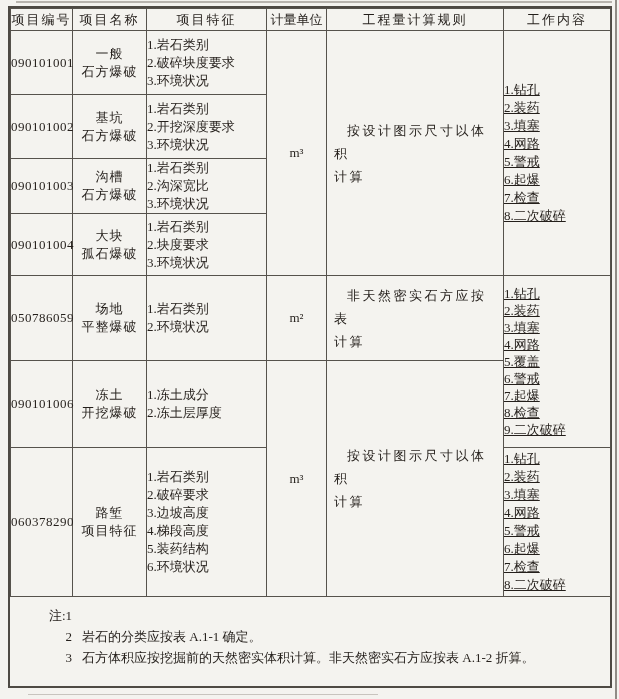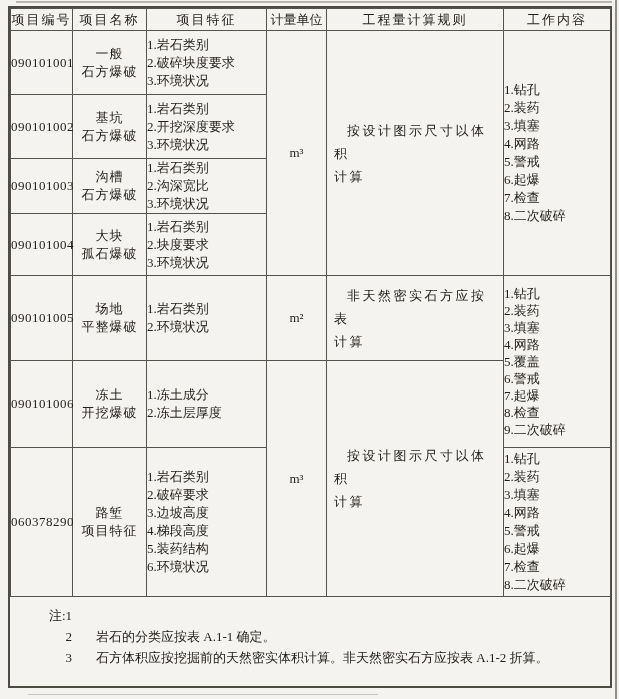--- a/index.html
+++ b/index.html
@@ -29,27 +29,27 @@
   th.hdr{font-weight:bold;letter-spacing:2px;text-align:center;font-size:13px;}
   td.code{text-align:center;font-size:12px;letter-spacing:.5px;}
   td.name{text-align:center;white-space:pre-line;line-height:21px;letter-spacing:1px;}
   td.feat{text-align:left;white-space:pre-line;padding:4px 2px 4px 7px;line-height:18px;}
   td.unit{text-align:center;font-size:13px;}
   td.rule{vertical-align:middle;}
   td.rule .rule-text{
     width:162px;margin:0 auto;white-space:pre-line;
     text-indent:1em;letter-spacing:2.5px;line-height:23px;text-align:left;
   }
-  td.work{text-align:left;white-space:pre-line;padding:4px 2px 4px 7px;line-height:18px;}
+  td.work{text-align:left;white-space:pre-line;padding:4px 2px 4px 7px;line-height:18px;text-decoration:underline;}
   td.work.tall{line-height:17px;}
 
   .notes{
     padding:9px 10px 0 0;font-size:13px;line-height:20px;
   }
-  .note-row{display:grid;grid-template-columns:62px 1fr;column-gap:24px;margin-bottom:1px;}
+  .note-row{display:grid;grid-template-columns:62px 1fr;column-gap:10px;margin-bottom:1px;}
   .note-label{text-align:right;white-space:nowrap;}
   .note-text{text-align:left;}
 </style>
 </head>
 <body>
 
 <div class="scan-artifact" id="edge-top"></div>
 <div class="scan-artifact" id="edge-right"></div>
 <div class="scan-artifact" id="edge-bottom"></div>
 
@@ -116,21 +116,21 @@
     <tr style="height:62px">
       <td class="code">090101004</td>
       <td class="name">大块
 孤石爆破</td>
       <td class="feat">1.岩石类别
 2.块度要求
 3.环境状况</td>
     </tr>
 
     <tr style="height:85px">
-      <td class="code">090101005</td>
+      <td class="code">050786059</td>
       <td class="name">场地
 平整爆破</td>
       <td class="feat">1.岩石类别
 2.环境状况</td>
       <td class="unit">m²</td>
       <td class="rule">
         <div class="rule-text">非天然密实石方应按表
 计算</div>
       </td>
       <td class="work tall" rowspan="2">1.钻孔

